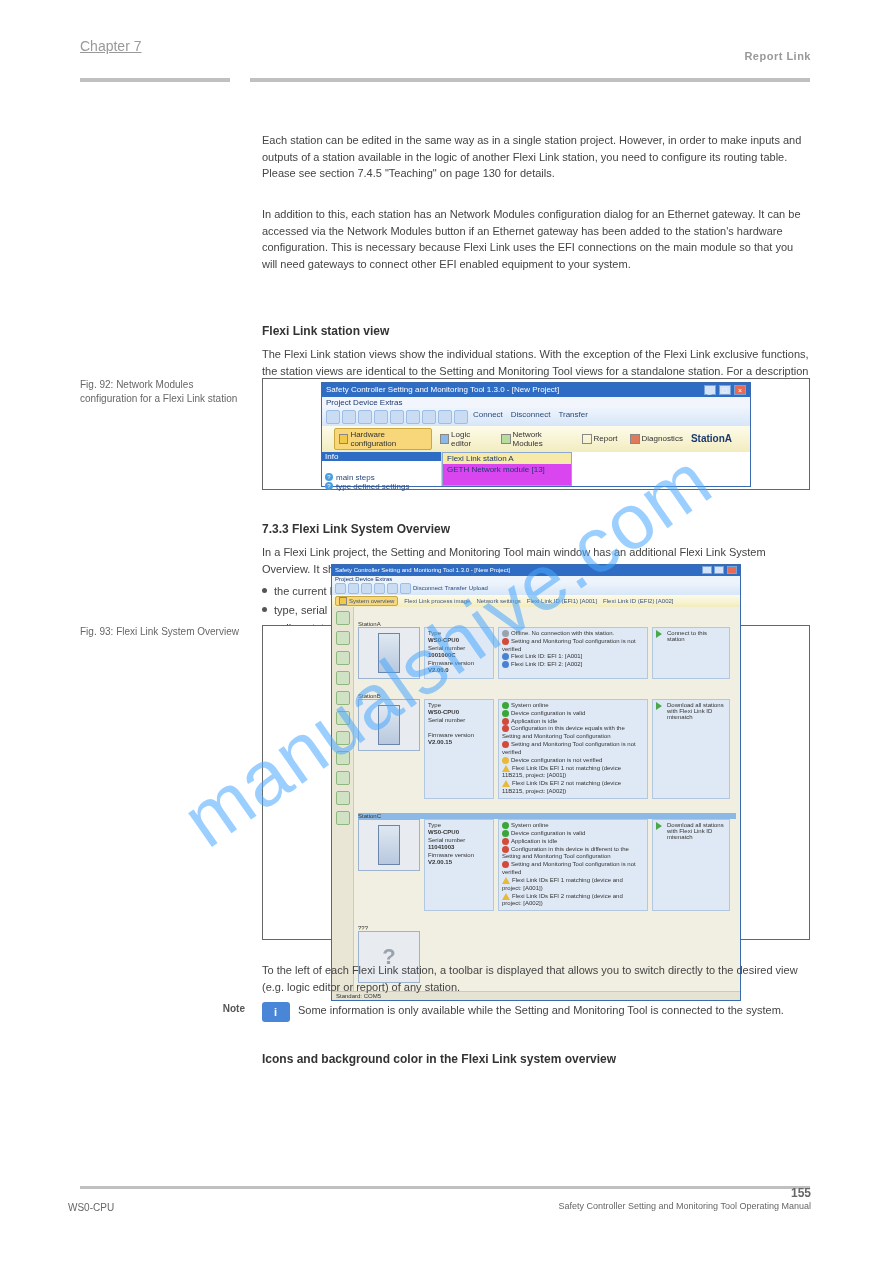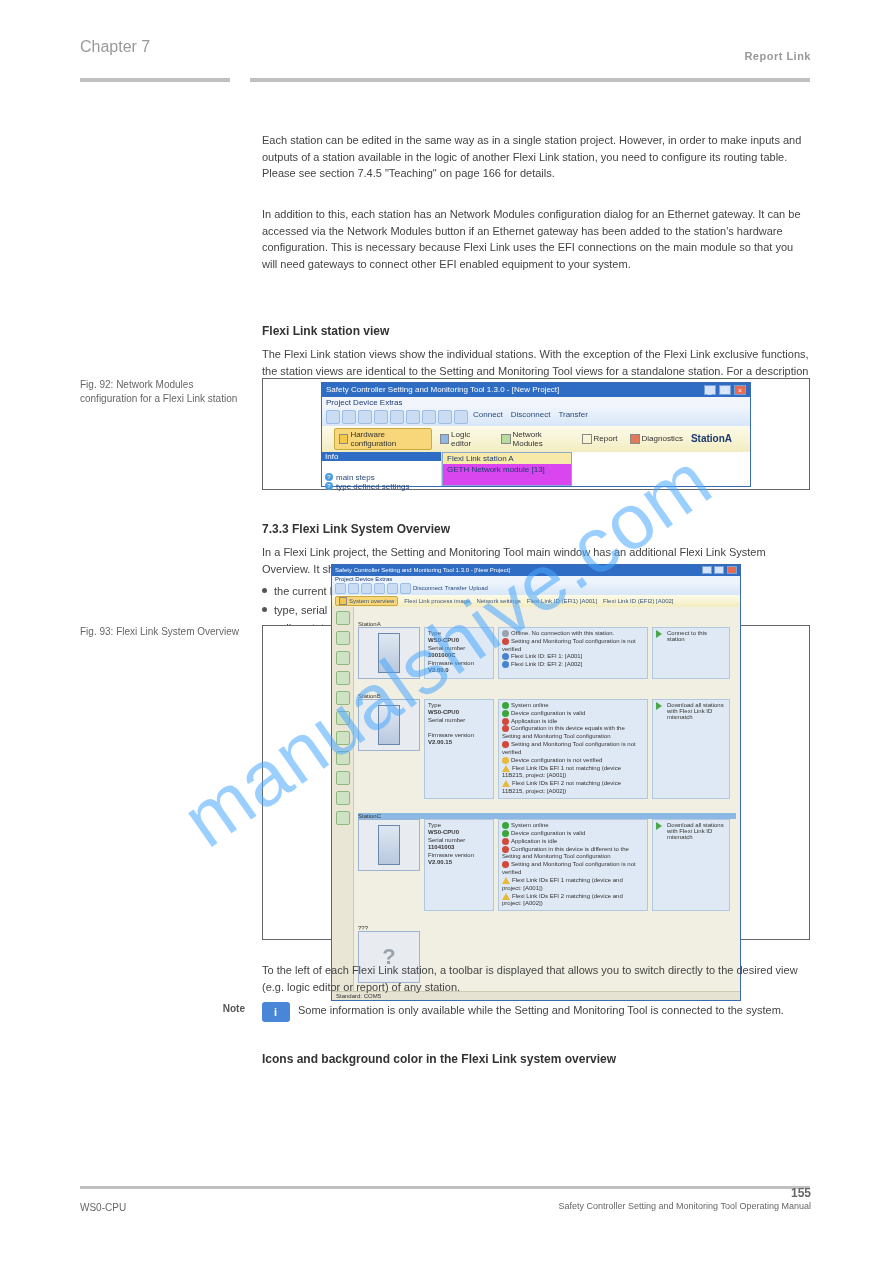--- a/index.html
+++ b/index.html
@@ -39,22 +39,23 @@
     right: 82px;
     font-size: 11px;
     font-weight: bold;
     color: #999;
     letter-spacing: 0.5px;
   }
   .chapter-num {
     position: absolute;
     top: 38px;
     left: 80px;
-    font-size: 16px;
+    font-size: 14px;
     color: #999;
+    text-decoration: underline;
   }
   .body-col {
     position: absolute;
     left: 262px;
     width: 548px;
     font-size: 11px;
     line-height: 1.5;
     color: #444;
   }
   .side-col {
@@ -220,21 +221,21 @@
     position: absolute;
     bottom: 74px;
     left: 80px;
     width: 730px;
     height: 3px;
     background: #c0c0c0;
   }
   .footer-left {
     position: absolute;
     bottom: 50px;
-    left: 80px;
+    left: 68px;
     font-size: 10px;
     color: #666;
   }
   .footer-right {
     position: absolute;
     bottom: 50px;
     right: 82px;
     font-size: 9px;
     color: #666;
     text-align: right;
@@ -255,21 +256,21 @@
 </style>
 </head>
 <body>
 
 <div class="page">
   <div class="chapter-num">Chapter 7</div>
   <div class="chapter-label">Report Link</div>
   <div class="header-rule-left"></div>
   <div class="header-rule-right"></div>
 
-  <div class="body-col" style="top:132px;">Each station can be edited in the same way as in a single station project. However, in order to make inputs and outputs of a station available in the logic of another Flexi Link station, you need to configure its routing table. Please see section 7.4.5 "Teaching" on page 166 for details.</div>
+  <div class="body-col" style="top:132px;">Each station can be edited in the same way as in a single station project. However, in order to make inputs and outputs of a station available in the logic of another Flexi Link station, you need to configure its routing table. Please see section 7.4.5 "Teaching" on page 130 for details.</div>
 
   <div class="body-col" style="top:206px;">In addition to this, each station has an Network Modules configuration dialog for an Ethernet gateway. It can be accessed via the Network Modules button if an Ethernet gateway has been added to the station's hardware configuration. This is necessary because Flexi Link uses the EFI connections on the main module so that you will need gateways to connect other EFI enabled equipment to your system.</div>
 
   <div class="body-col" style="top:322px;">
     <div class="h3">Flexi Link station view</div>
     <div>The Flexi Link station views show the individual stations. With the exception of the Flexi Link exclusive functions, the station views are identical to the Setting and Monitoring Tool views for a standalone station. For a description of the Flexi Link functions (, Teaching and Process image) please see section 7.4 "Flexi Link functions" on page 162.</div>
   </div>
 
   <div class="side-col" style="top:378px;">Fig. 92: Network Modules configuration for a Flexi Link station</div>
 

